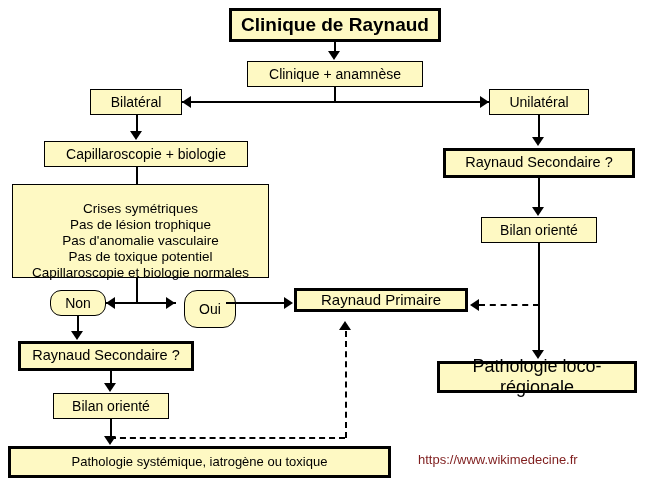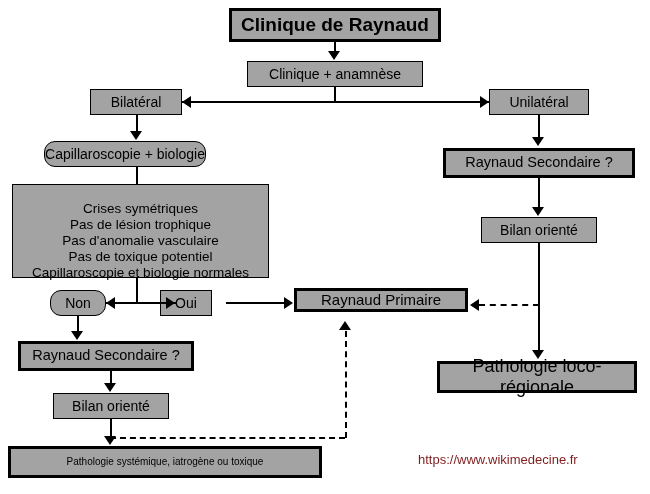--- a/index.html
+++ b/index.html
@@ -8,21 +8,21 @@
     background:#ffffff;
     font-family:"Liberation Sans", sans-serif;
     color:#000;
     overflow:hidden;
   }
   #canvas{position:relative;width:650px;height:494px;}
 
   .node{
     position:absolute;
     box-sizing:border-box;
-    background:#a3a3a3;
+    background:#fef9c3;
     border:1px solid #000;
     display:flex;
     align-items:center;
     justify-content:center;
     text-align:center;
     line-height:1.18;
     white-space:pre-line;
   }
   .thin{border-width:1px;}
   .thick{border-width:3px;font-weight:normal;}
@@ -68,43 +68,43 @@
 <div id="canvas">
 
   <div class="node title" style="left:229px;top:8px;width:212px;height:34px;">Clinique de Raynaud</div>
 
   <div class="node thin" style="left:247px;top:61px;width:176px;height:26px;font-size:14px;">Clinique + anamnèse</div>
 
   <div class="node thin" style="left:90px;top:89px;width:92px;height:26px;font-size:14px;">Bilatéral</div>
 
   <div class="node thin" style="left:489px;top:89px;width:100px;height:26px;font-size:14px;">Unilatéral</div>
 
-  <div class="node thin" style="left:44px;top:141px;width:162px;height:26px;font-size:14px;border-radius:11px;">Capillaroscopie + biologie</div>
+  <div class="node thin" style="left:44px;top:141px;width:204px;height:26px;font-size:14px;">Capillaroscopie + biologie</div>
 
   <div class="node thin multi" style="left:12px;top:184px;width:257px;height:94px;">Crises symétriques
 Pas de lésion trophique
 Pas d'anomalie vasculaire
 Pas de toxique potentiel
 Capillaroscopie et biologie normales</div>
 
   <div class="node thin" style="left:50px;top:290px;width:56px;height:26px;font-size:14px;border-radius:11px;">Non</div>
 
-  <div class="node thin" style="left:160px;top:290px;width:52px;height:26px;font-size:14px;">Oui</div>
+  <div class="node thin" style="left:184px;top:290px;width:52px;height:38px;font-size:14px;border-radius:13px;">Oui</div>
 
   <div class="node thick" style="left:18px;top:341px;width:176px;height:30px;font-size:14.5px;">Raynaud Secondaire ?</div>
 
   <div class="node thick" style="left:443px;top:148px;width:192px;height:30px;font-size:14.5px;">Raynaud Secondaire ?</div>
 
   <div class="node thick" style="left:294px;top:288px;width:174px;height:24px;font-size:15px;">Raynaud Primaire</div>
 
   <div class="node thin" style="left:53px;top:393px;width:116px;height:26px;font-size:14px;">Bilan orienté</div>
 
   <div class="node thin" style="left:481px;top:217px;width:116px;height:26px;font-size:14px;">Bilan orienté</div>
 
-  <div class="node thick" style="left:8px;top:446px;width:314px;height:32px;font-size:10px;">Pathologie systémique, iatrogène ou toxique</div>
+  <div class="node thick" style="left:8px;top:446px;width:383px;height:32px;font-size:13px;">Pathologie systémique, iatrogène ou toxique</div>
 
   <div class="node thick" style="left:437px;top:361px;width:200px;height:32px;font-size:18px;">Pathologie loco-régionale</div>
 
   <div class="ln v" style="left:334px;top:42px;height:10px;"></div>
   <div class="arrow ar-down" style="left:328px;top:51px;"></div>
 
   <div class="ln v" style="left:334px;top:87px;height:15px;"></div>
 
   <div class="ln h" style="left:182px;top:101px;width:308px;"></div>
 

